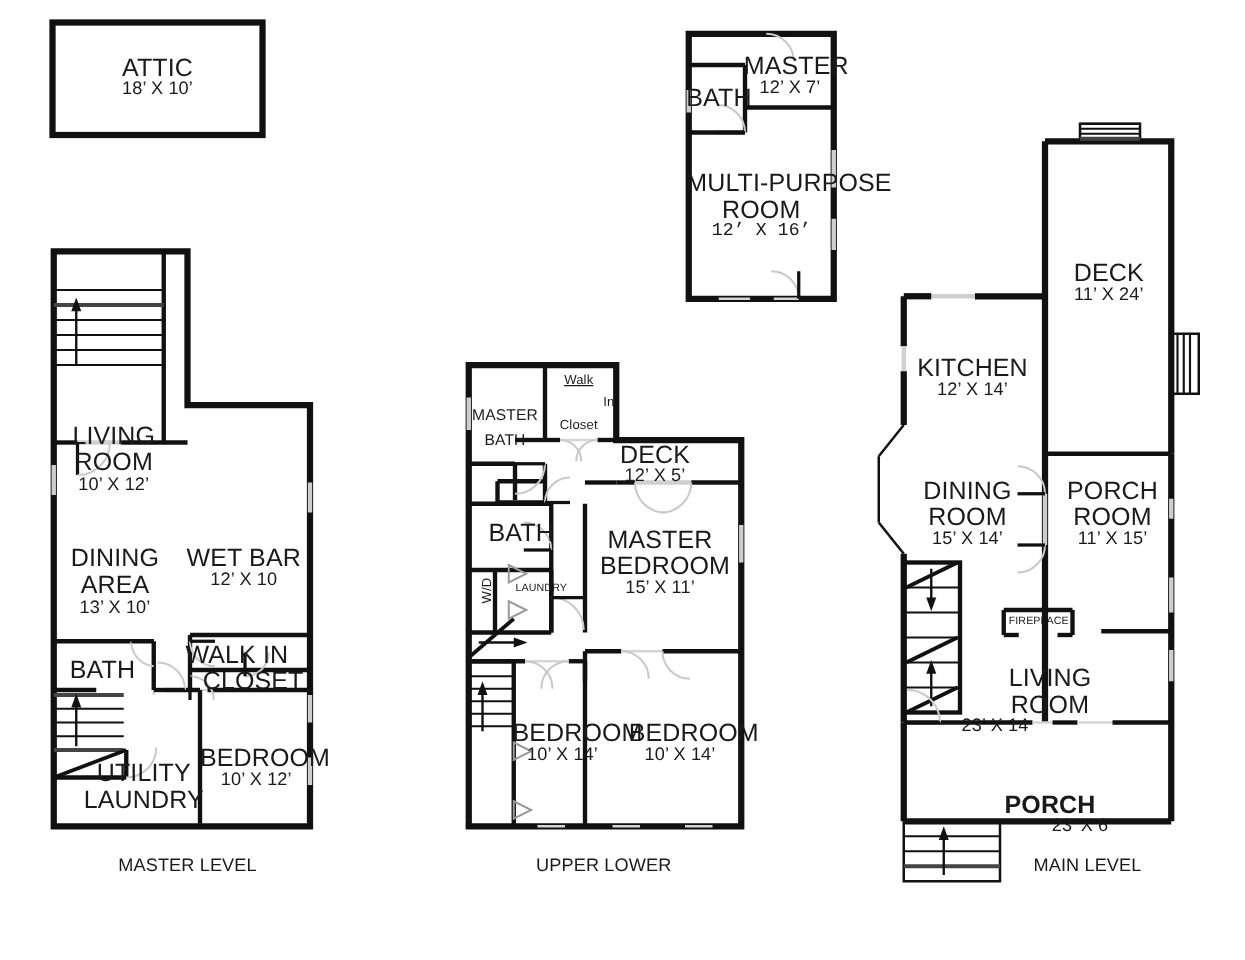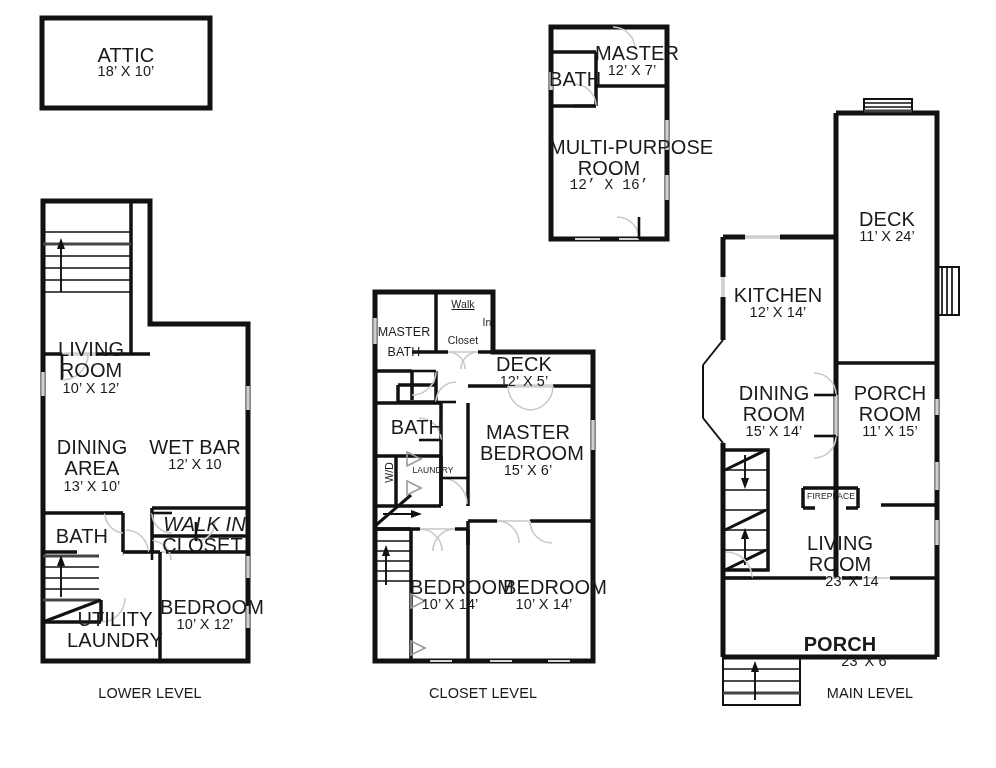--- a/index.html
+++ b/index.html
@@ -401,58 +401,58 @@
 
   <div class="lbl room-name" style="left:38px;top:435px;width:108px;">DINING</div>
   <div class="lbl room-name" style="left:38px;top:456px;width:108px;">AREA</div>
   <div class="lbl room-dim" style="left:38px;top:478px;width:108px;">13’ X 10’</div>
 
   <div class="lbl room-name" style="left:140px;top:435px;width:110px;">WET BAR</div>
   <div class="lbl room-dim" style="left:140px;top:456px;width:110px;">12’ X 10</div>
 
   <div class="lbl room-name" style="left:42px;top:524px;width:80px;">BATH</div>
 
-  <div class="lbl room-name" style="left:157px;top:512px;width:95px;font-style:italic;">WALK IN</div>
+  <div class="lbl room-name" style="left:142px;top:512px;width:95px;">WALK IN</div>
   <div class="lbl room-name" style="left:155px;top:533px;width:95px;">CLOSET</div>
 
   <div class="lbl room-name" style="left:60px;top:607px;width:110px;">UTILITY</div>
   <div class="lbl room-name" style="left:60px;top:628px;width:110px;">LAUNDRY</div>
 
   <div class="lbl room-name" style="left:160px;top:595px;width:90px;">BEDROOM</div>
   <div class="lbl room-dim" style="left:160px;top:616px;width:90px;">10’ X 12’</div>
 
-  <div class="lbl caption" style="left:70px;top:685px;width:160px;">LOWER LEVEL</div>
+  <div class="lbl caption" style="left:70px;top:685px;width:160px;">MASTER LEVEL</div>
 
   <div class="lbl room-sm" style="left:368px;top:325px;width:72px;">MASTER</div>
   <div class="lbl room-sm" style="left:368px;top:345px;width:72px;">BATH</div>
 
   <div class="lbl room-xs" style="left:437px;top:298px;width:52px;text-decoration:underline;">Walk</div>
   <div class="lbl room-xs" style="left:437px;top:316px;width:52px;margin-left:24px;">In</div>
   <div class="lbl room-xs" style="left:437px;top:334px;width:52px;">Closet</div>
 
   <div class="lbl room-name" style="left:478px;top:352px;width:92px;">DECK</div>
   <div class="lbl room-dim" style="left:478px;top:373px;width:92px;">12’ X 5’</div>
 
   <div class="lbl room-name" style="left:380px;top:415px;width:74px;">BATH</div>
 
   <div class="lbl room-xs vert" style="left:364px;top:466px;width:52px;">W/D</div>
 
   <div class="lbl room-tiny" style="left:399px;top:465px;width:68px;">LAUNDRY</div>
 
   <div class="lbl room-name" style="left:480px;top:420px;width:96px;">MASTER</div>
   <div class="lbl room-name" style="left:480px;top:441px;width:96px;">BEDROOM</div>
-  <div class="lbl room-dim" style="left:480px;top:462px;width:96px;">15’ X 6’</div>
+  <div class="lbl room-dim" style="left:480px;top:462px;width:96px;">15’ X 11’</div>
 
   <div class="lbl room-name" style="left:410px;top:575px;width:80px;">BEDROOM</div>
   <div class="lbl room-dim" style="left:410px;top:596px;width:80px;">10’ X 14’</div>
 
   <div class="lbl room-name" style="left:503px;top:575px;width:82px;">BEDROOM</div>
   <div class="lbl room-dim" style="left:503px;top:596px;width:82px;">10’ X 14’</div>
 
-  <div class="lbl caption" style="left:403px;top:685px;width:160px;">CLOSET LEVEL</div>
+  <div class="lbl caption" style="left:403px;top:685px;width:160px;">UPPER LOWER</div>
 
   <div class="lbl room-name" style="left:549px;top:67px;width:50px;">BATH</div>
 
   <div class="lbl room-name" style="left:595px;top:41px;width:74px;">MASTER</div>
   <div class="lbl room-dim" style="left:595px;top:62px;width:74px;">12’ X 7’</div>
 
   <div class="lbl room-name" style="left:549px;top:135px;width:136px;">MULTI-PURPOSE</div>
   <div class="lbl room-name" style="left:549px;top:156px;width:120px;">ROOM</div>
   <div class="lbl room-dim" style="left:549px;top:177px;width:120px;font-family:Liberation Mono, monospace;">12’ X 16’</div>
 
@@ -467,20 +467,20 @@
   <div class="lbl room-dim" style="left:722px;top:423px;width:104px;">15’ X 14’</div>
 
   <div class="lbl room-name" style="left:843px;top:381px;width:94px;">PORCH</div>
   <div class="lbl room-name" style="left:843px;top:402px;width:94px;">ROOM</div>
   <div class="lbl room-dim" style="left:843px;top:423px;width:94px;">11’ X 15’</div>
 
   <div class="lbl room-tiny" style="left:803px;top:491px;width:56px;">FIREPLACE</div>
 
   <div class="lbl room-name" style="left:790px;top:531px;width:100px;">LIVING</div>
   <div class="lbl room-name" style="left:790px;top:552px;width:100px;">ROOM</div>
-  <div class="lbl room-dim" style="left:802px;top:573px;width:100px;text-align:center;">23’ X 14</div>
+  <div class="lbl room-dim" style="left:746px;top:573px;width:100px;text-align:center;">23’ X 14</div>
 
   <div class="lbl room-name" style="left:790px;top:632px;width:100px;font-weight:bold;">PORCH</div>
   <div class="lbl room-dim" style="left:790px;top:653px;width:100px;text-align:right;">23’ X 6’</div>
 
   <div class="lbl caption" style="left:790px;top:685px;width:160px;">MAIN LEVEL</div>
 
 </div>
 
 </body></html>

